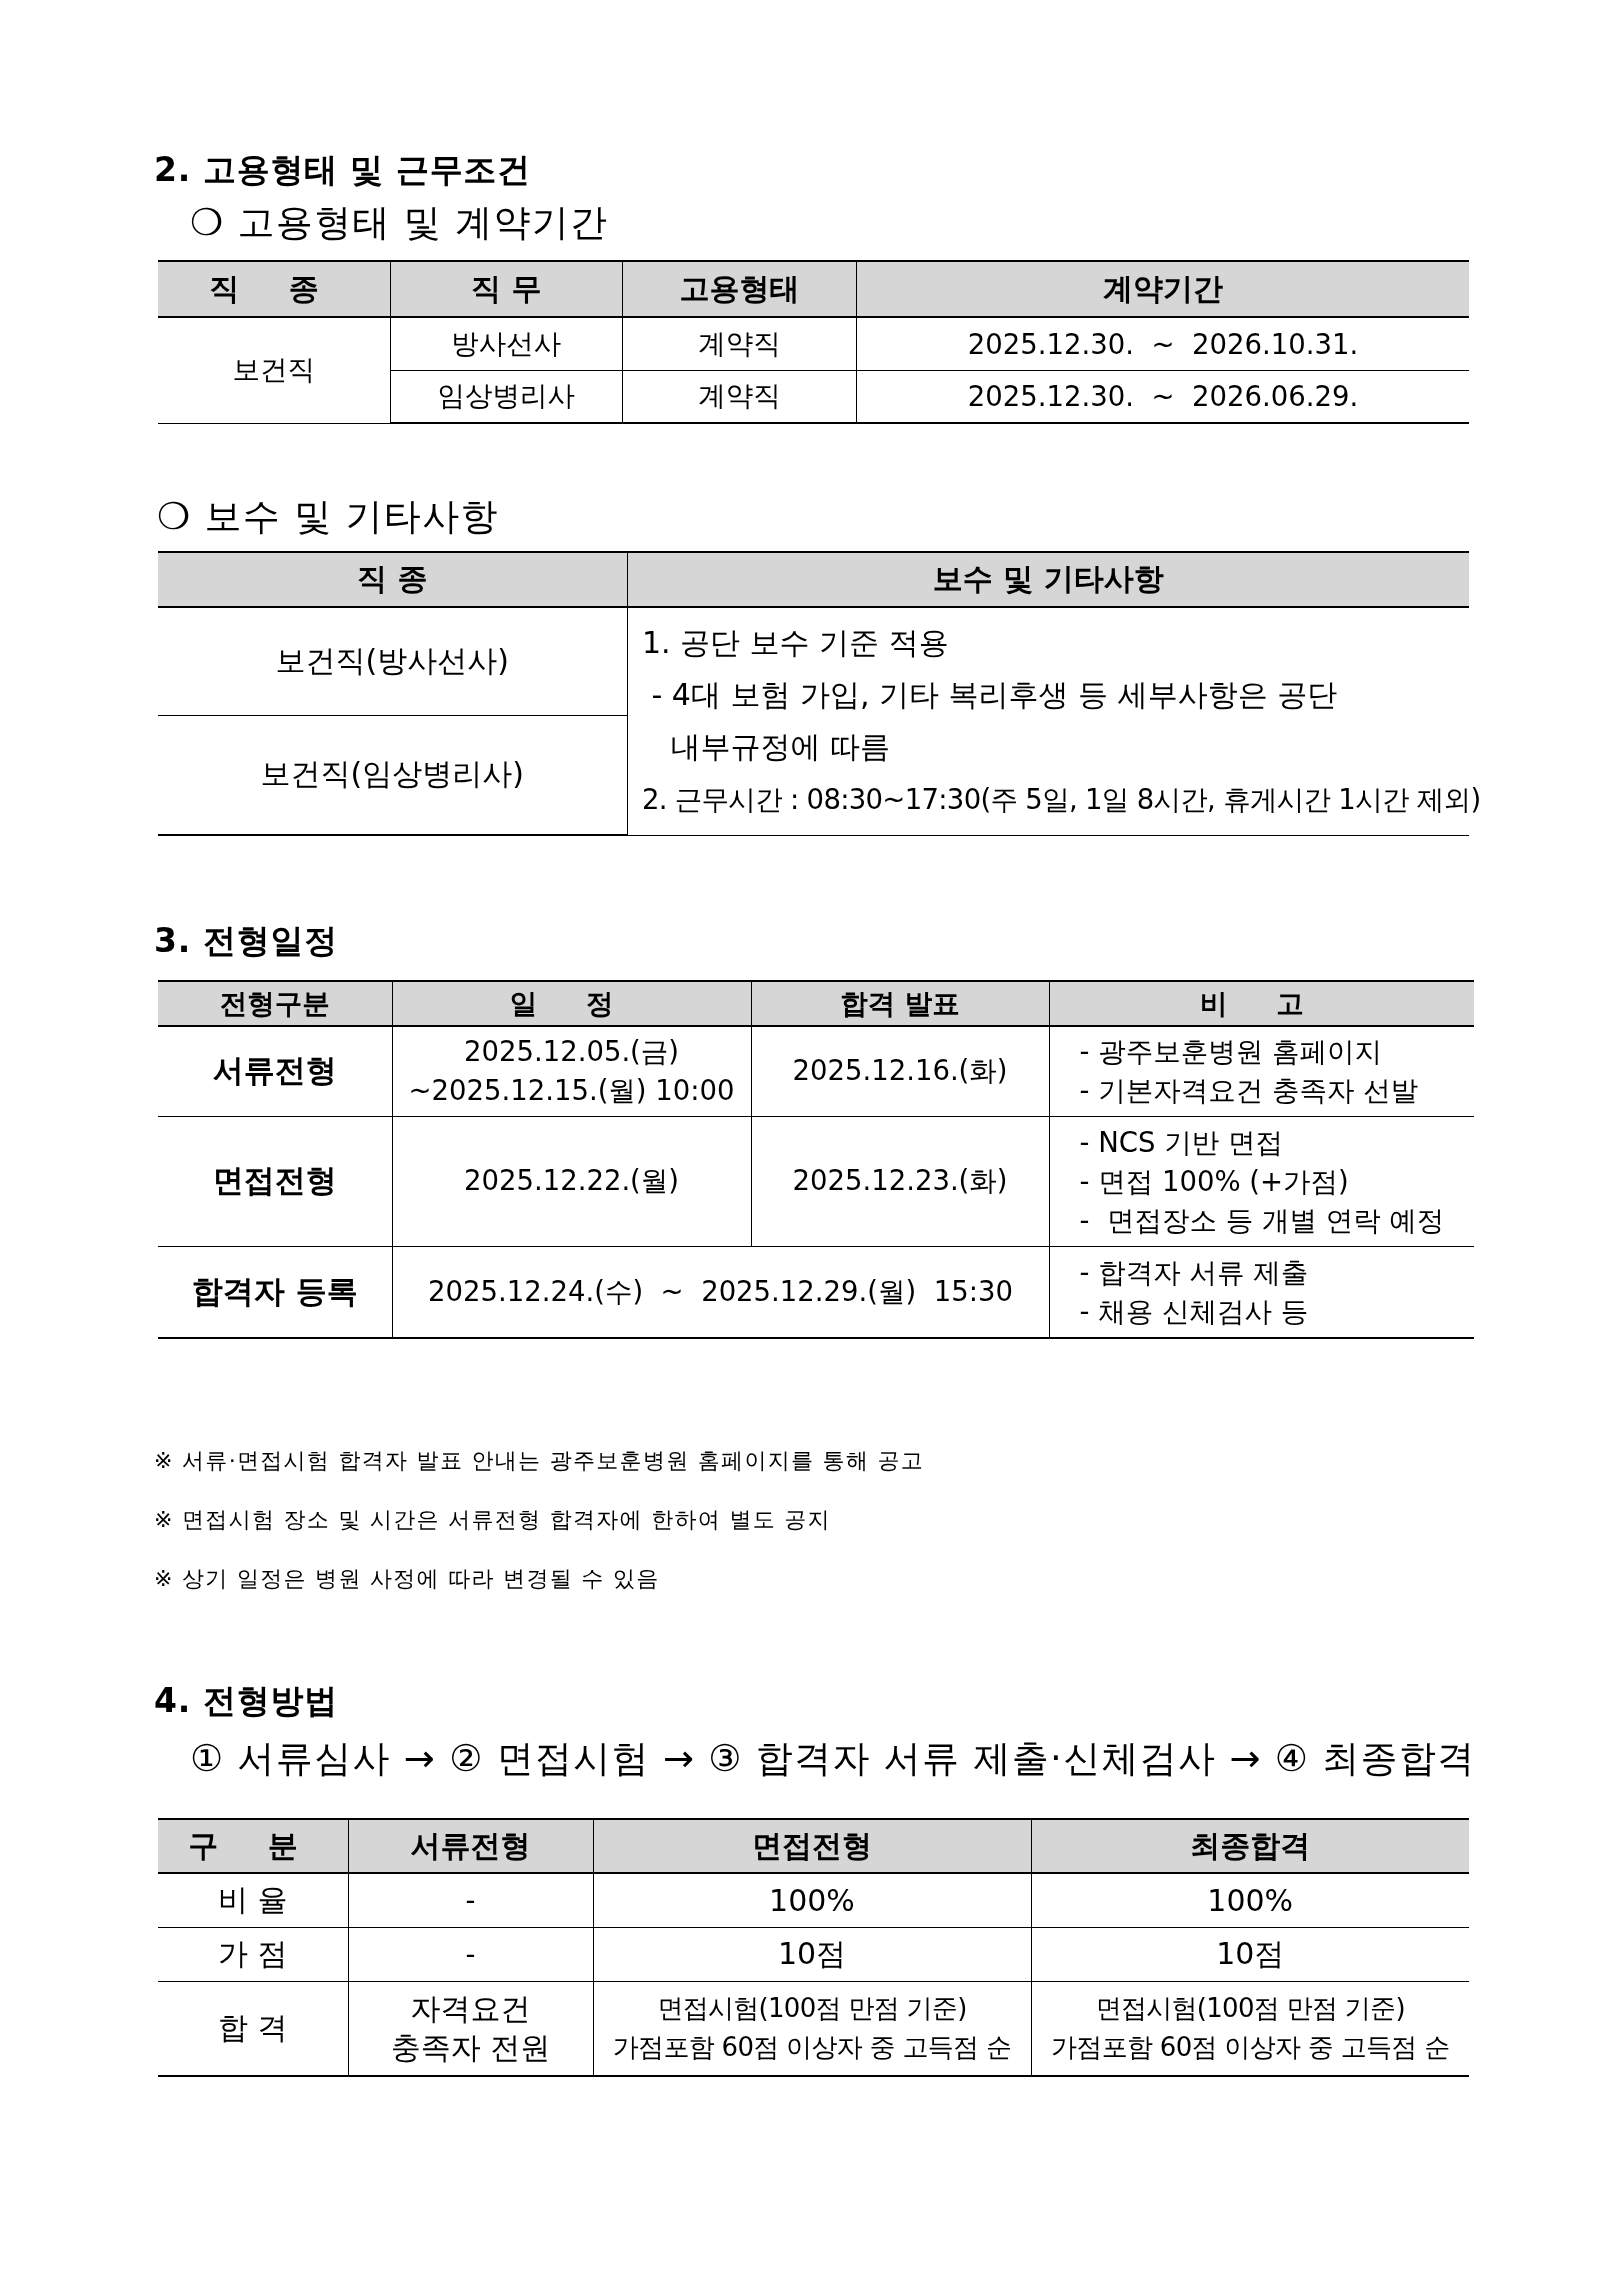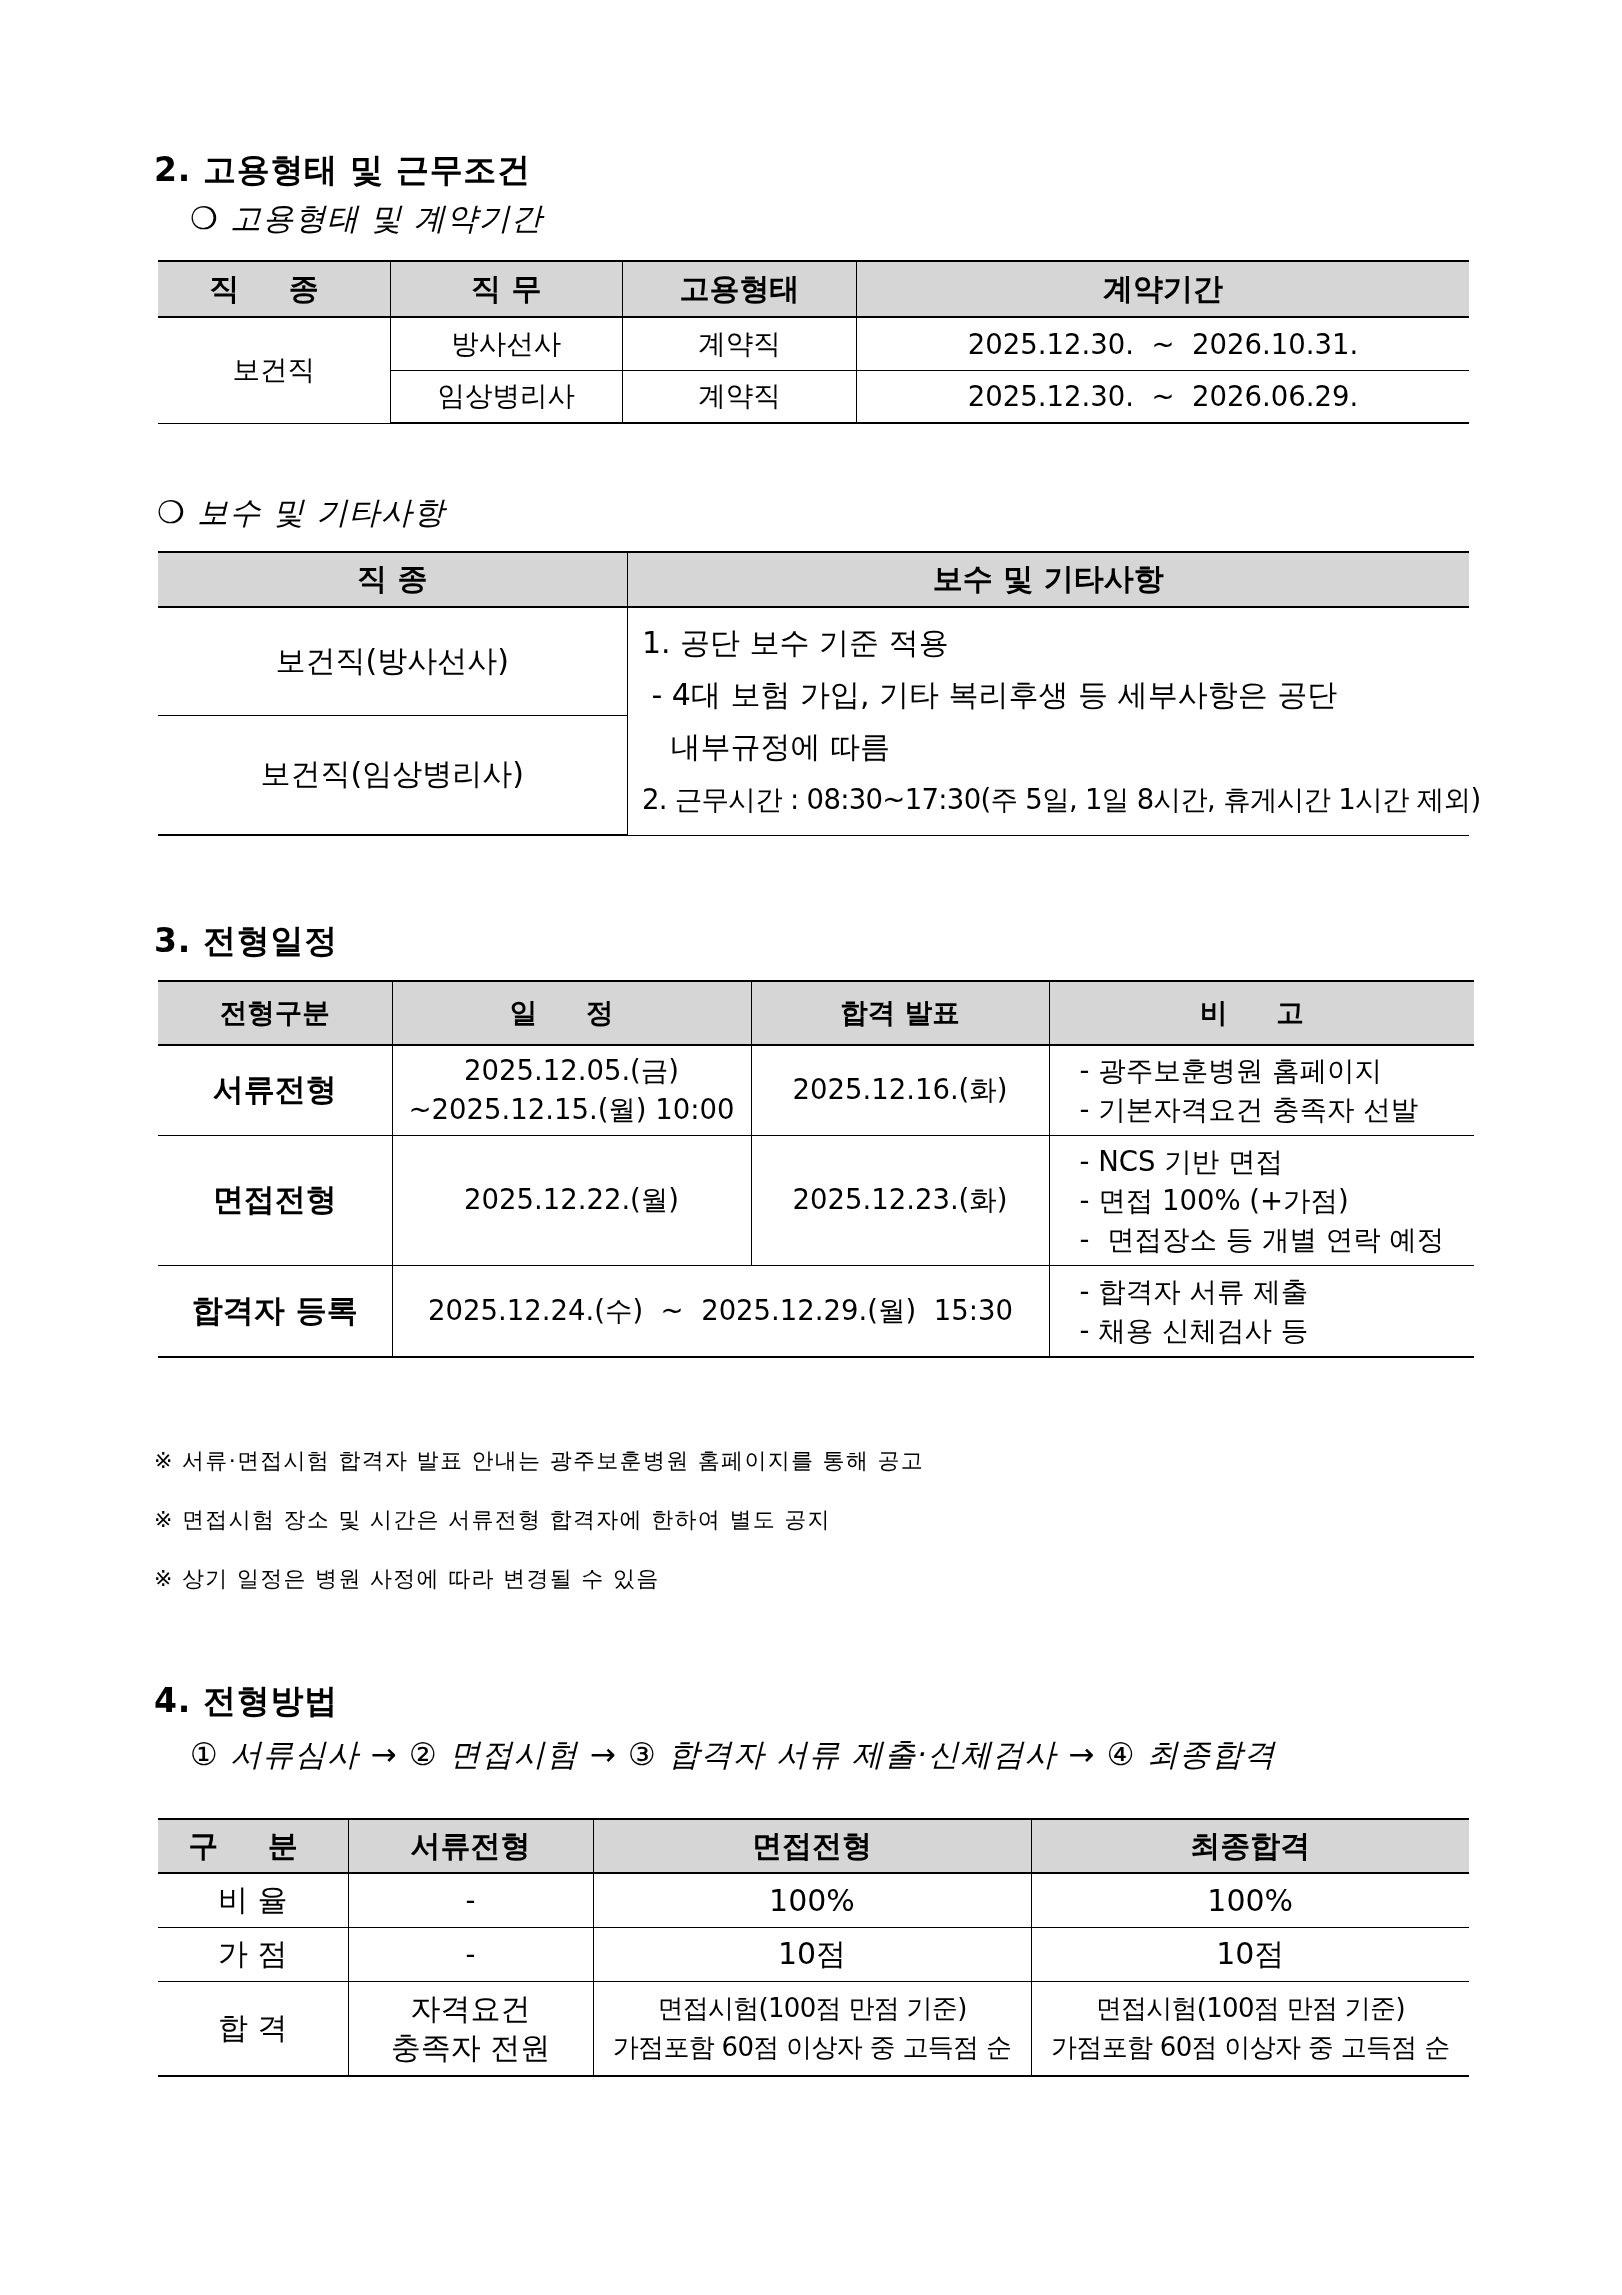--- a/index.html
+++ b/index.html
@@ -2,21 +2,21 @@
 <html style="font-size:10.5px"><head>
 <meta charset="utf-8">
 <style>
   html, body { margin: 0; padding: 0; background: #ffffff; }
   body {
     width: 1623px; height: 2295px; position: relative; overflow: hidden;
     font-family: "DejaVu Sans", "Liberation Sans", sans-serif; color: #000;
   }
   .abs { position: absolute; }
   .h1 { font-size: 33px; font-weight: bold; letter-spacing: 0.7px; white-space: nowrap; }
-  .sub { font-size: 31px; white-space: nowrap; letter-spacing: 1.3px; font-style: italic; }
+  .sub { font-size: 37px; white-space: nowrap; letter-spacing: 1.3px; }
   .note { font-size: 22px; white-space: nowrap; letter-spacing: 1.3px; }
   table { border-collapse: collapse; position: absolute; table-layout: fixed; }
   th, td { border: 1.3px solid #000; text-align: center; vertical-align: middle; padding: 0; }
   th { background: #d6d6d6; font-weight: bold; font-size: 30px; }
   td { font-size: 27.5px; }
   
   table tr > *:first-child { border-left: none; }
   table tr > *:last-child { border-right: none; }
   thead th { border-top: 2px solid #000; border-bottom: 2px solid #000; }
   tbody tr:last-child td { border-bottom: 2px solid #000; }
@@ -96,21 +96,21 @@
 <div class="abs h1" style="left:154px; top:919px;">3. 전형일정</div>
 
 <table style="left:158px; top:980px; width:1315px;">
   <colgroup>
       <col style="width:234px">
       <col style="width:359px">
       <col style="width:298px">
       <col style="width:425px">
     </colgroup>
   <thead>
-    <tr style="height:64px;">
+    <tr style="height:45px;">
       <th style="font-size:27.5px;">전형구분</th>
       <th style="font-size:27.5px;" class="sp">일  정</th>
       <th style="font-size:27.5px;">합격 발표</th>
       <th style="font-size:27.5px;" class="sp">비  고</th>
     </tr>
   </thead>
   <tbody>
     <tr style="height:90px;">
       <td class="stage">서류전형</td>
       <td class="two-line">

